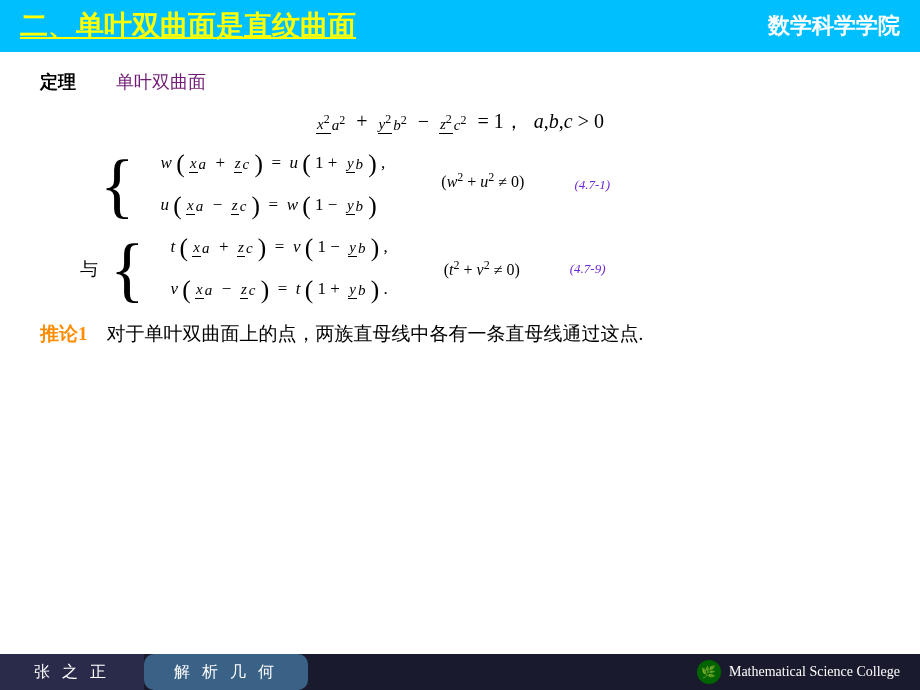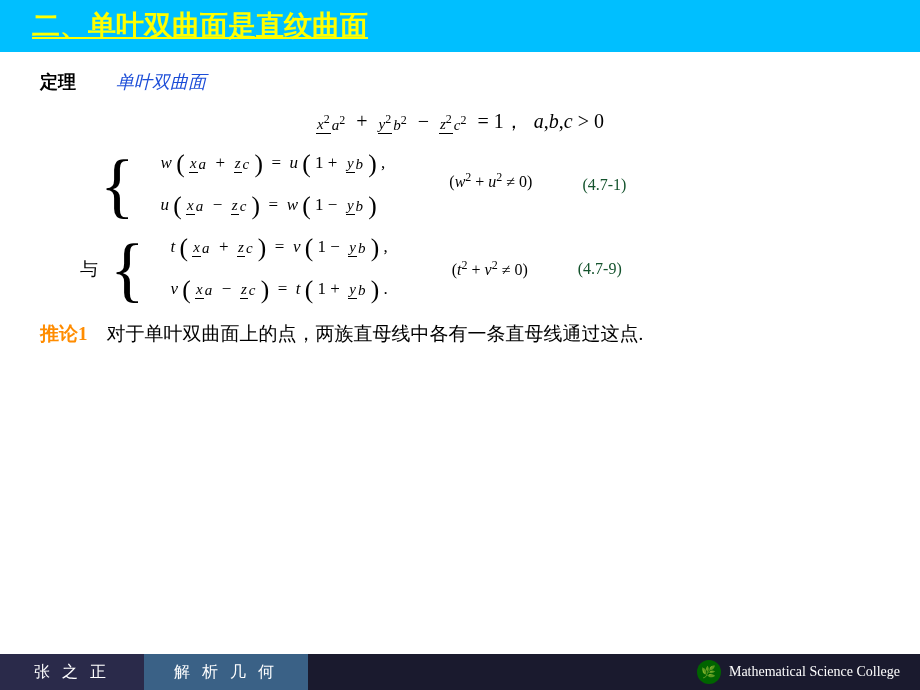--- a/index.html
+++ b/index.html
@@ -12,21 +12,21 @@
       overflow: hidden;
       position: relative;
     }
 
     
     .header {
       background: #00bfff;
       display: flex;
       align-items: center;
       justify-content: space-between;
-      padding: 0 32px;
+      padding: 0 20px;
       height: 52px;
     }
 
     .header-title {
       font-size: 28px;
       font-weight: bold;
       color: #ffff00;
       text-decoration: underline;
       font-family: "SimHei", "黑体", sans-serif;
     }
@@ -55,22 +55,21 @@
 
     .theorem-label {
       font-size: 18px;
       color: #000;
       font-family: "SimHei", "黑体", sans-serif;
       font-weight: bold;
     }
 
     .theorem-name {
       font-size: 18px;
-      color: #1d4ed8;
-      font-style: italic;
+      color: #701a75;
     }
 
     .math-formula {
       text-align: center;
       margin: 6px 0 14px 0;
       font-size: 20px;
       color: #000;
     }
 
     .description {
@@ -103,28 +102,29 @@
 
     .eq-line {
       font-size: 17px;
       color: #000;
       display: flex;
       align-items: center;
     }
 
     .eq-ref {
       margin-left: 40px;
-      font-size: 16px;
-      color: #14532d;
+      font-size: 13px;
+      color: #6d28d9;
+      font-style: italic;
     }
 
     .condition {
       font-size: 16px;
       color: #000;
-      margin-left: 14px;
+      margin-left: 6px;
     }
 
     .yu-label {
       font-size: 18px;
       color: #000;
       margin-right: 10px;
       min-width: 20px;
     }
 
     
@@ -166,20 +166,21 @@
 
     .footer-middle {
       background: #3a6186;
       color: #fff;
       font-size: 16px;
       padding: 0 30px;
       height: 100%;
       display: flex;
       align-items: center;
       letter-spacing: 4px;
+      border-radius: 10px;
     }
 
     .footer-right {
       background: #1a1a2e;
       color: #fff;
       font-size: 14px;
       padding: 0 20px;
       height: 100%;
       display: flex;
       align-items: center;
@@ -212,20 +213,21 @@
       line-height: 1.1;
     }
     .inline-frac .n { border-bottom: 1px solid #000; padding: 0 1px; }
     .inline-frac .d { padding: 0 1px; }
   </style>
 </head>
 <body>
 
 <div class="header">
   <span class="header-title">二、单叶双曲面是直纹曲面</span>
+  <span class="header-college">数学科学学院</span>
 </div>
 
 <div class="main">
 
   <div class="theorem-line">
     <span class="theorem-label">定理</span>
     <span class="theorem-name">单叶双曲面</span>
   </div>
 
   <div class="math-formula">

